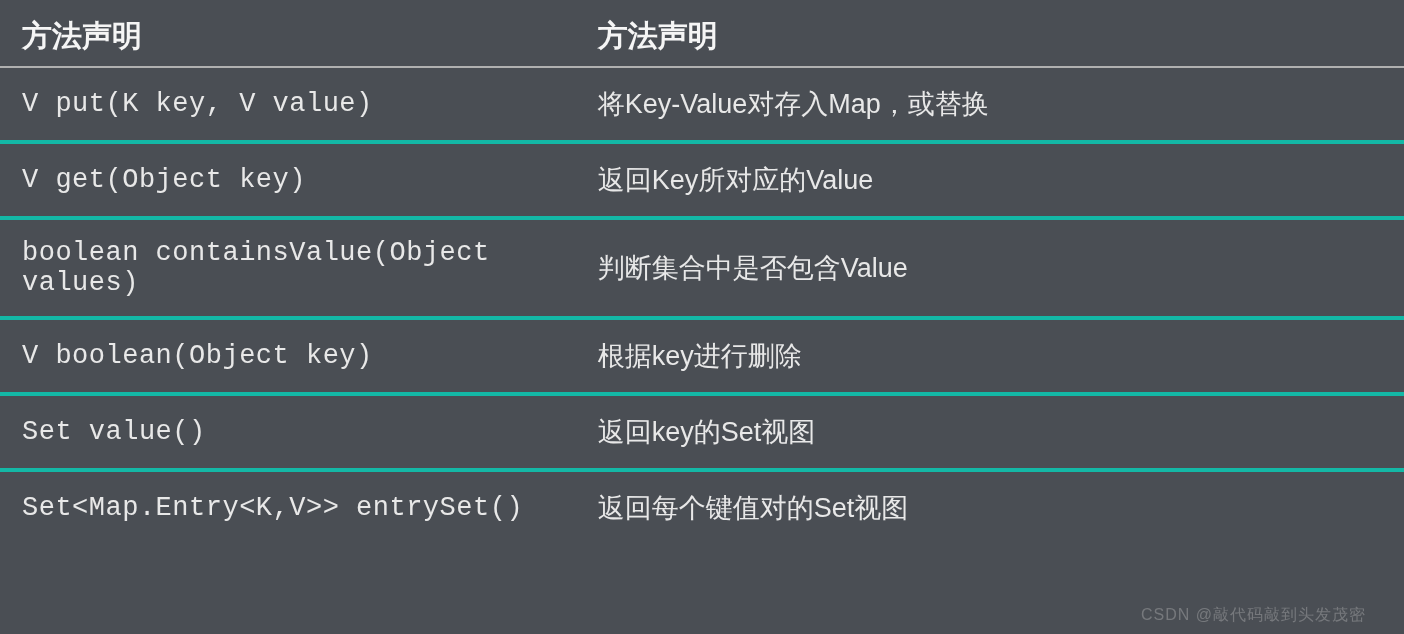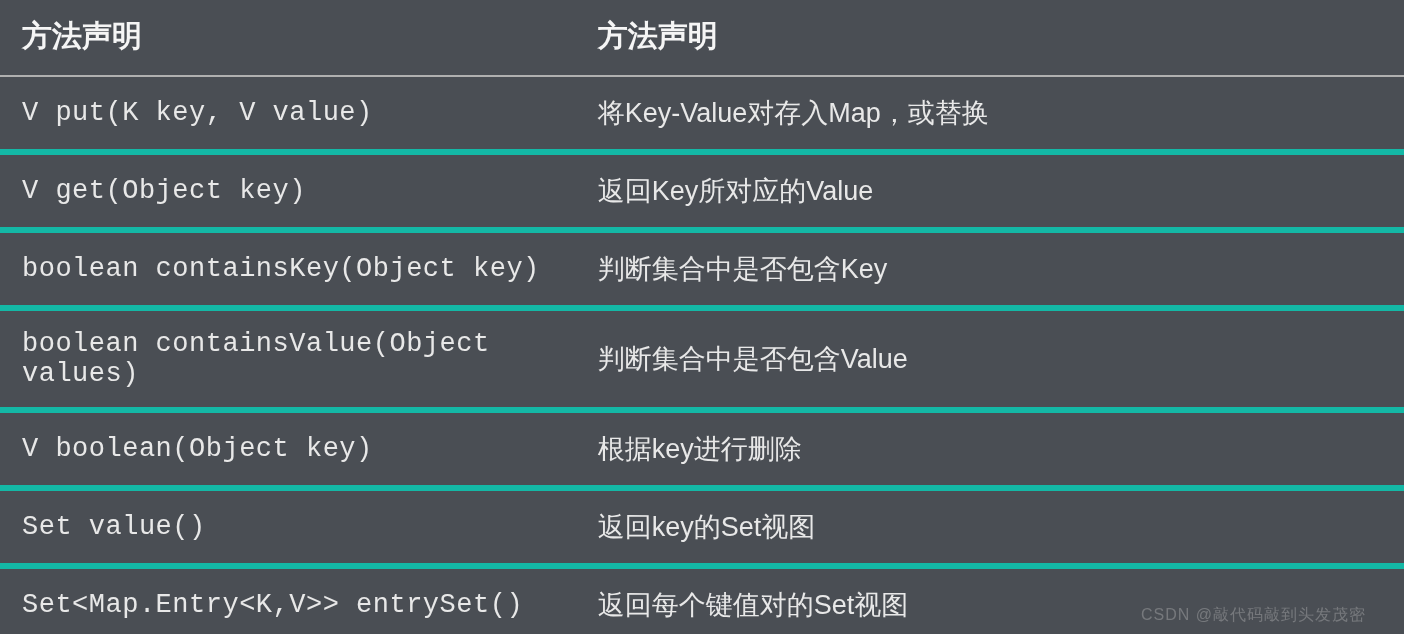--- a/index.html
+++ b/index.html
@@ -17,28 +17,28 @@
       overflow: hidden;
     }
     .table {
       width: 100%;
       border-collapse: collapse;
     }
     .table th {
       text-align: left;
       font-size: 30px;
       font-weight: bold;
-      padding: 16px 22px 18px 22px;
+      padding: 16px 22px 9px 22px;
       border-bottom: 2px solid #b0b0b0;
       color: #f5f5f5;
     }
     .table td {
       padding: 18px 22px;
       font-size: 27px;
-      border-bottom: 6px solid #14b8a6;
+      border-bottom: 4px solid #14b8a6;
       vertical-align: middle;
     }
     .table td.method {
       font-family: "Courier New", Consolas, monospace;
       letter-spacing: 0.5px;
       width: 41%;
     }
     .table td.desc {
       font-family: Liberation Sans, sans-serif;
     }
@@ -68,24 +68,20 @@
   <tbody>
     <tr>
       <td class="method">V put(K key, V value)</td>
       <td class="desc">将Key-Value对存入Map，或替换</td>
     </tr>
     <tr>
       <td class="method">V get(Object key)</td>
       <td class="desc">返回Key所对应的Value</td>
     </tr>
     <tr>
-      <td class="method">boolean containsKey(Object key)</td>
-      <td class="desc">判断集合中是否包含Key</td>
-    </tr>
-    <tr>
       <td class="method">boolean containsValue(Object values)</td>
       <td class="desc">判断集合中是否包含Value</td>
     </tr>
     <tr>
       <td class="method">V boolean(Object key)</td>
       <td class="desc">根据key进行删除</td>
     </tr>
     <tr>
       <td class="method">Set value()</td>
       <td class="desc">返回key的Set视图</td>

